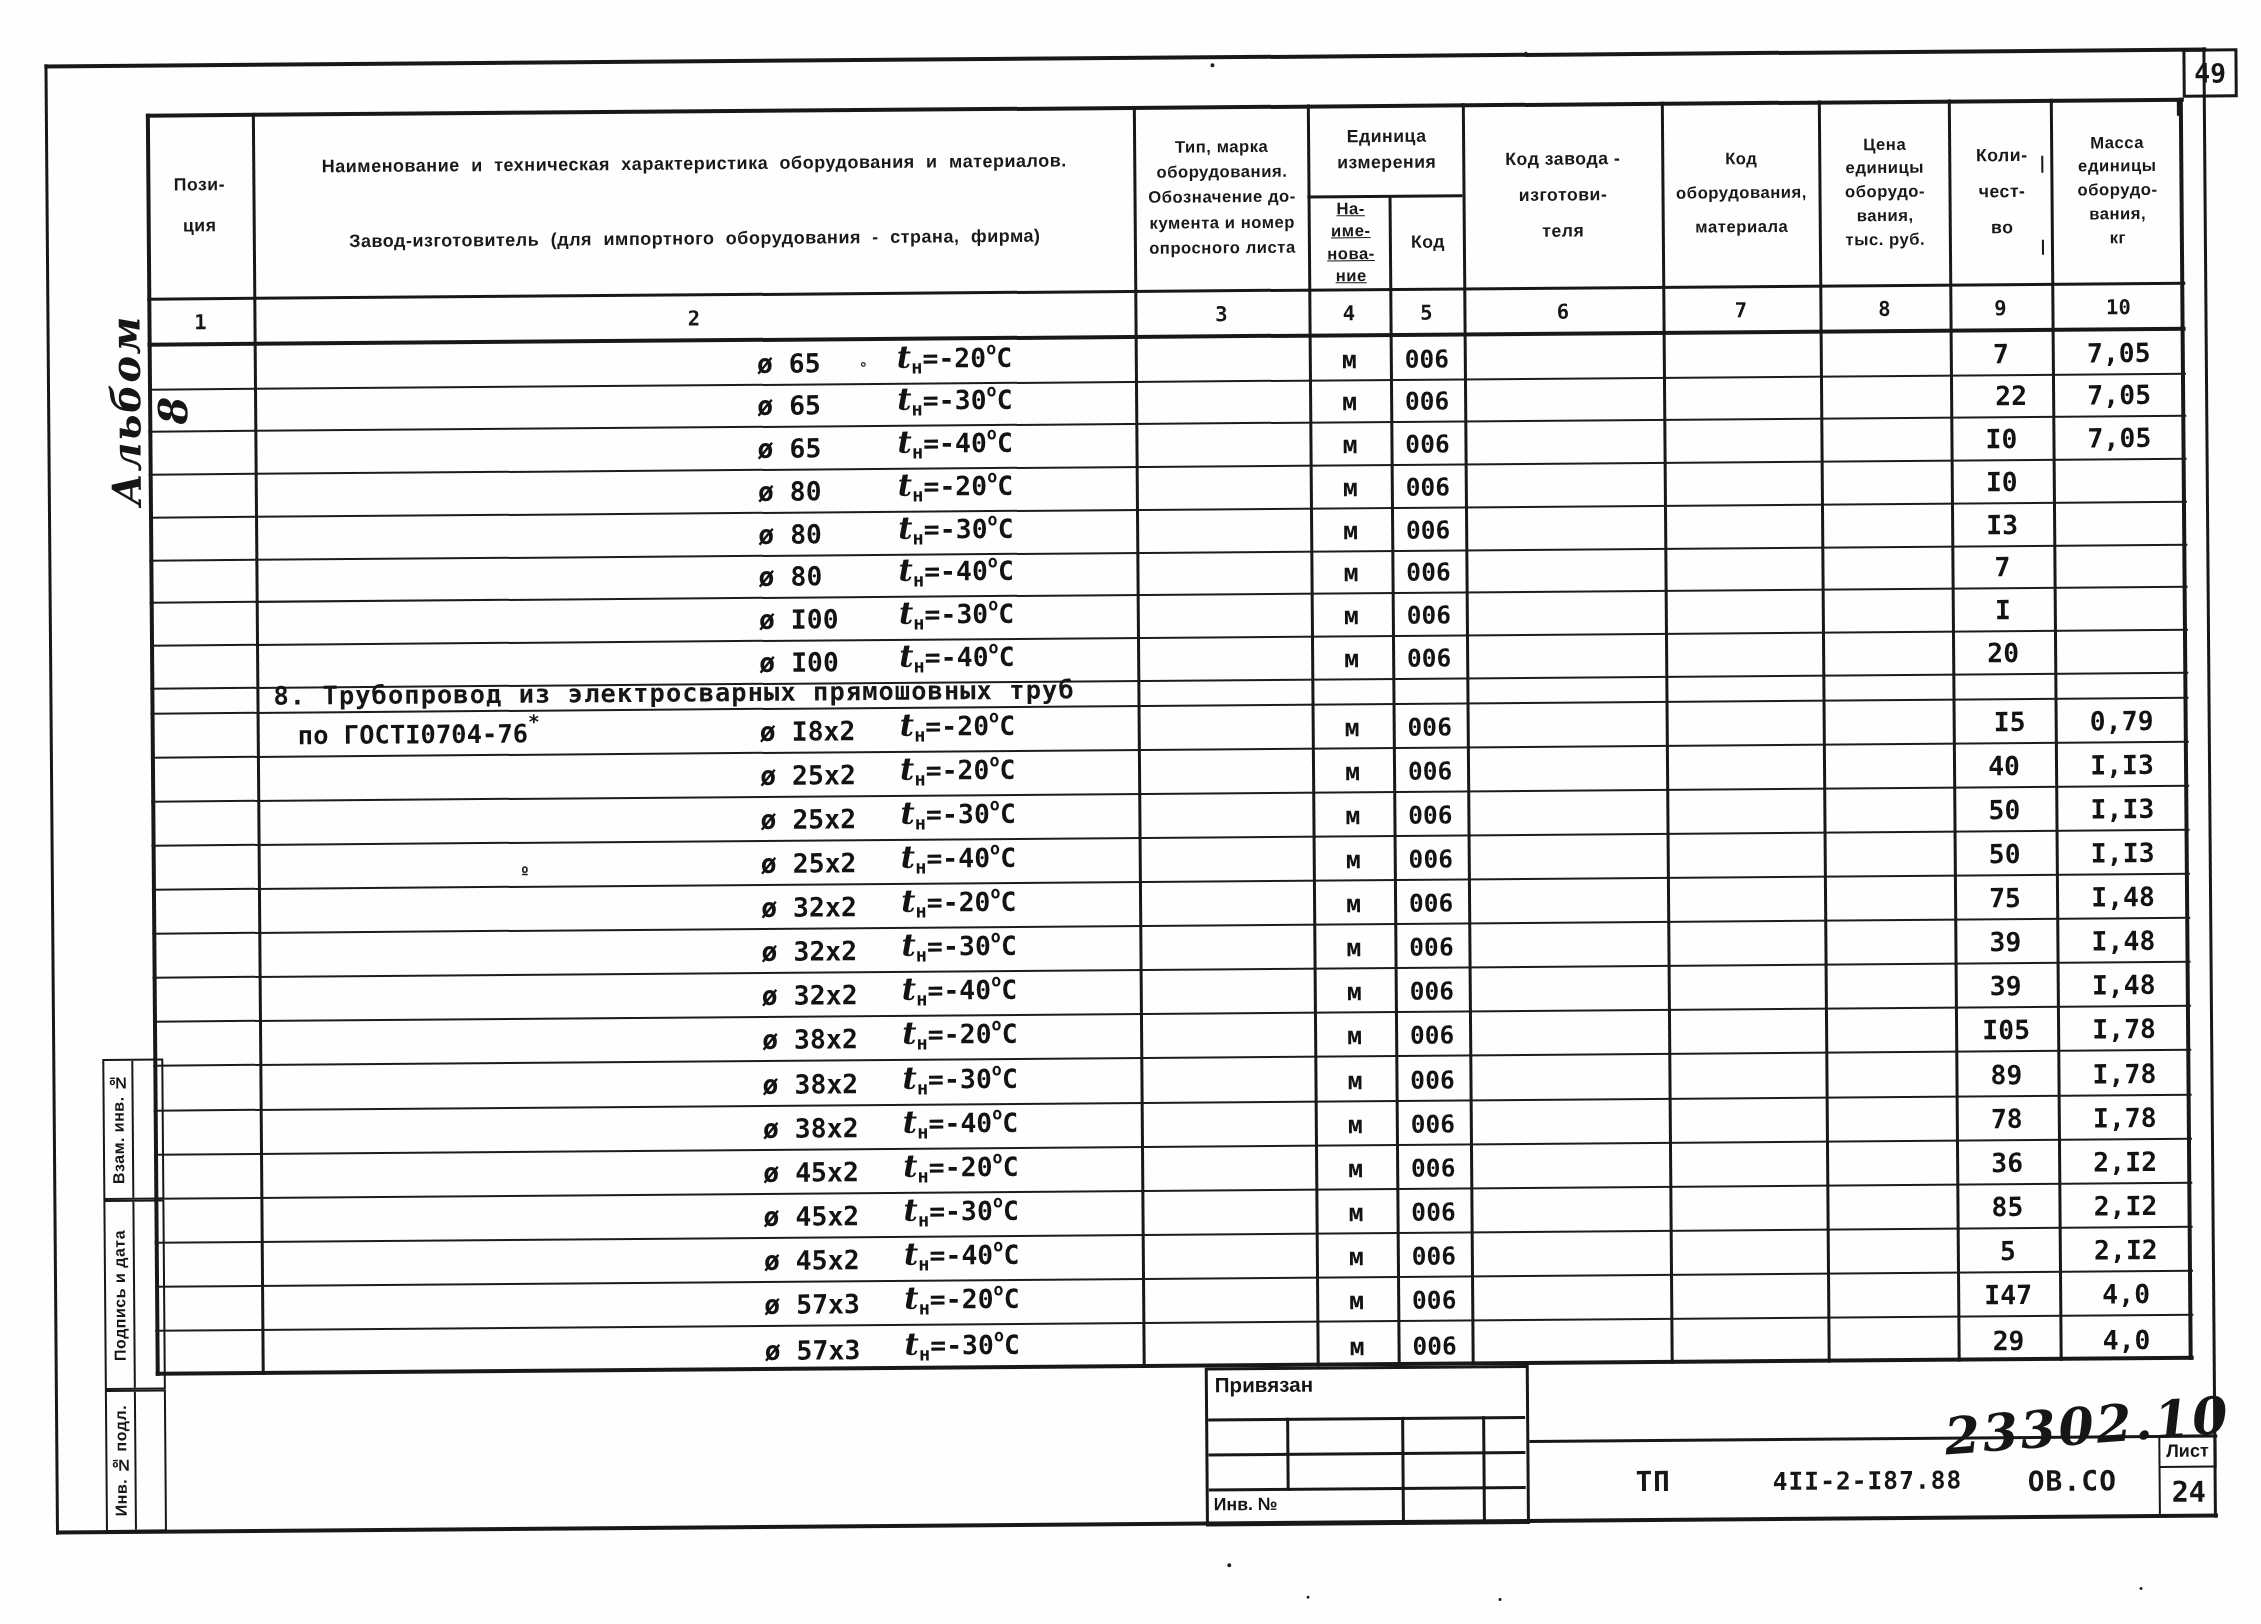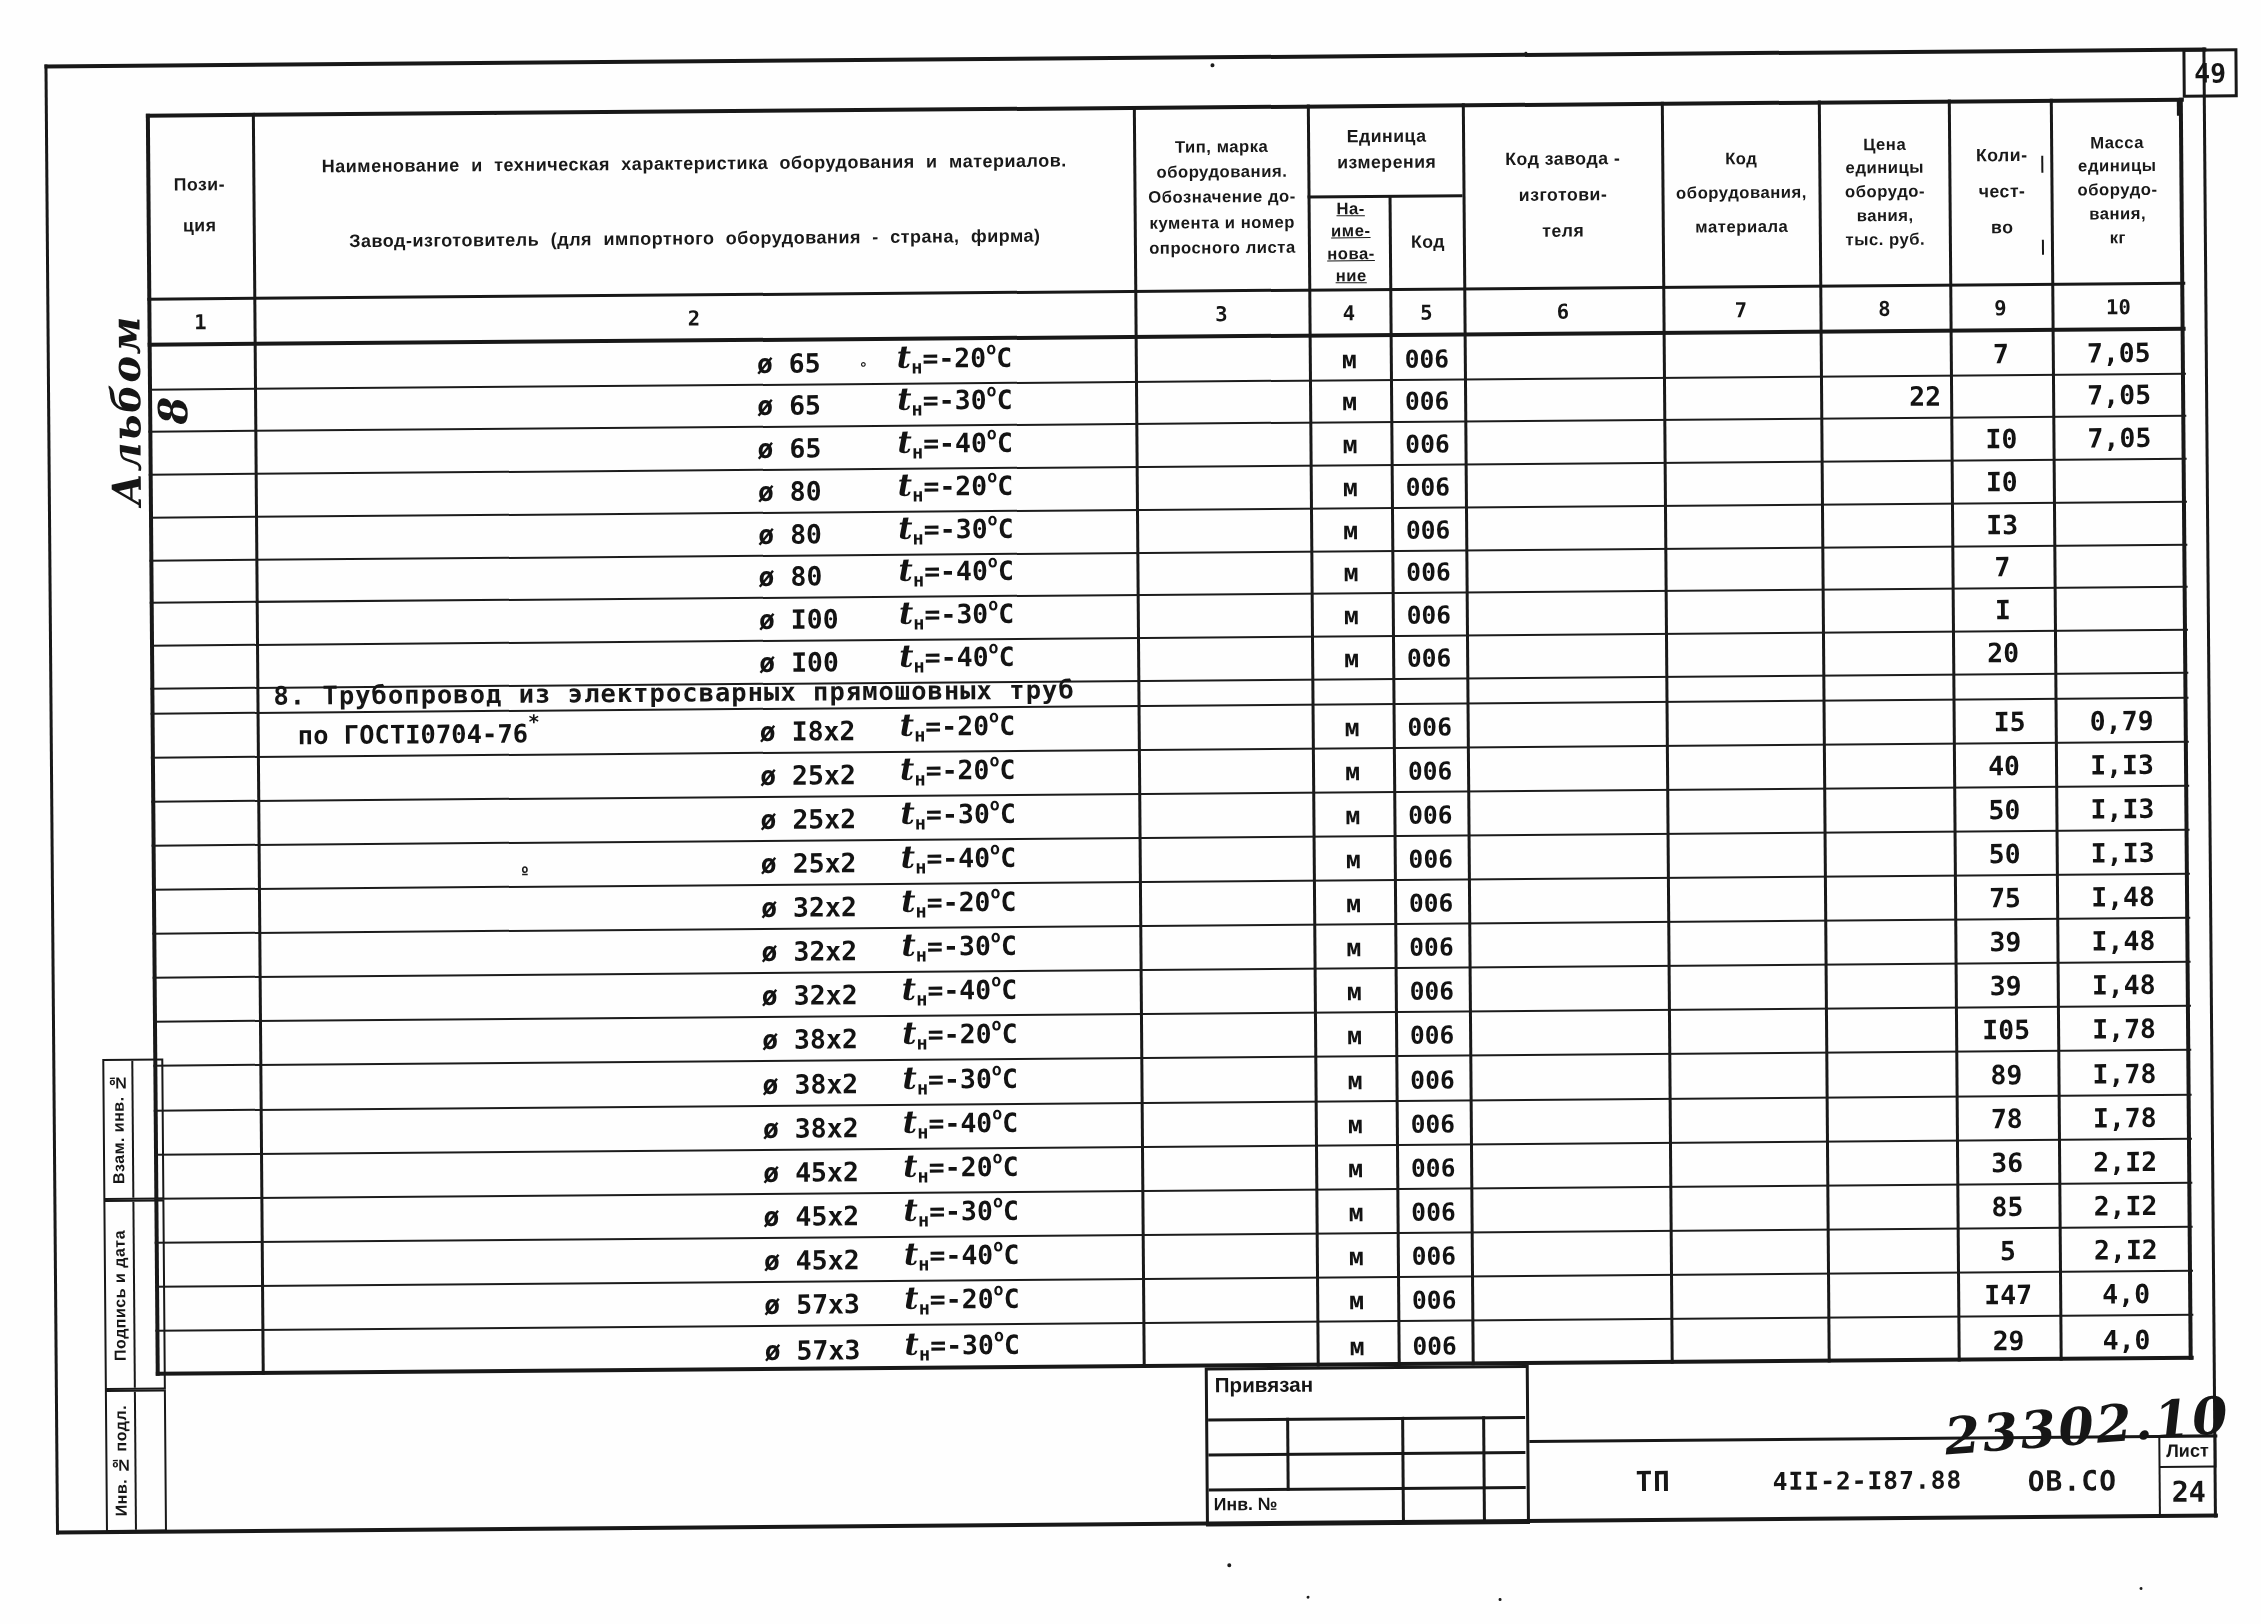--- a/index.html
+++ b/index.html
@@ -158,21 +158,21 @@
           <div class="cellTxt ctr" style="left: 1161px; width: 81px; font-size: 24.6px;">м</div>
           <div class="cellTxt ctr" style="left: 1242px; width: 74px; font-size: 24.6px;">006</div>
           <div class="cellTxt ctr" style="left: 1802px; width: 102px;">7</div>
           <div class="cellTxt ctr" style="left: 1904px; width: 134px;">7,05</div>
         </div>
         <div class="row" style="top: 276px; height: 43px;">
           <div class="cellTxt" style="left: 609px;">ø 65</div>
           <div class="cellTxt" style="left: 749px;"><span class="tsym">t</span><span class="tsub">н</span><span>=-30</span><span class="tsup">o</span><span>C</span></div>
           <div class="cellTxt ctr" style="left: 1161px; width: 81px; font-size: 24.6px;">м</div>
           <div class="cellTxt ctr" style="left: 1242px; width: 74px; font-size: 24.6px;">006</div>
-          <div class="cellTxt ctr" style="left: 1726px; width: 102px;">22</div>
+          <div class="cellTxt ctr" style="left: 1812px; width: 102px;">22</div>
           <div class="cellTxt ctr" style="left: 1904px; width: 134px;">7,05</div>
         </div>
         <div class="row" style="top: 319px; height: 43px;">
           <div class="cellTxt" style="left: 609px;">ø 65</div>
           <div class="cellTxt" style="left: 749px;"><span class="tsym">t</span><span class="tsub">н</span><span>=-40</span><span class="tsup">o</span><span>C</span></div>
           <div class="cellTxt ctr" style="left: 1161px; width: 81px; font-size: 24.6px;">м</div>
           <div class="cellTxt ctr" style="left: 1242px; width: 74px; font-size: 24.6px;">006</div>
           <div class="cellTxt ctr" style="left: 1802px; width: 102px;">I0</div>
           <div class="cellTxt ctr" style="left: 1904px; width: 134px;">7,05</div>
         </div>

